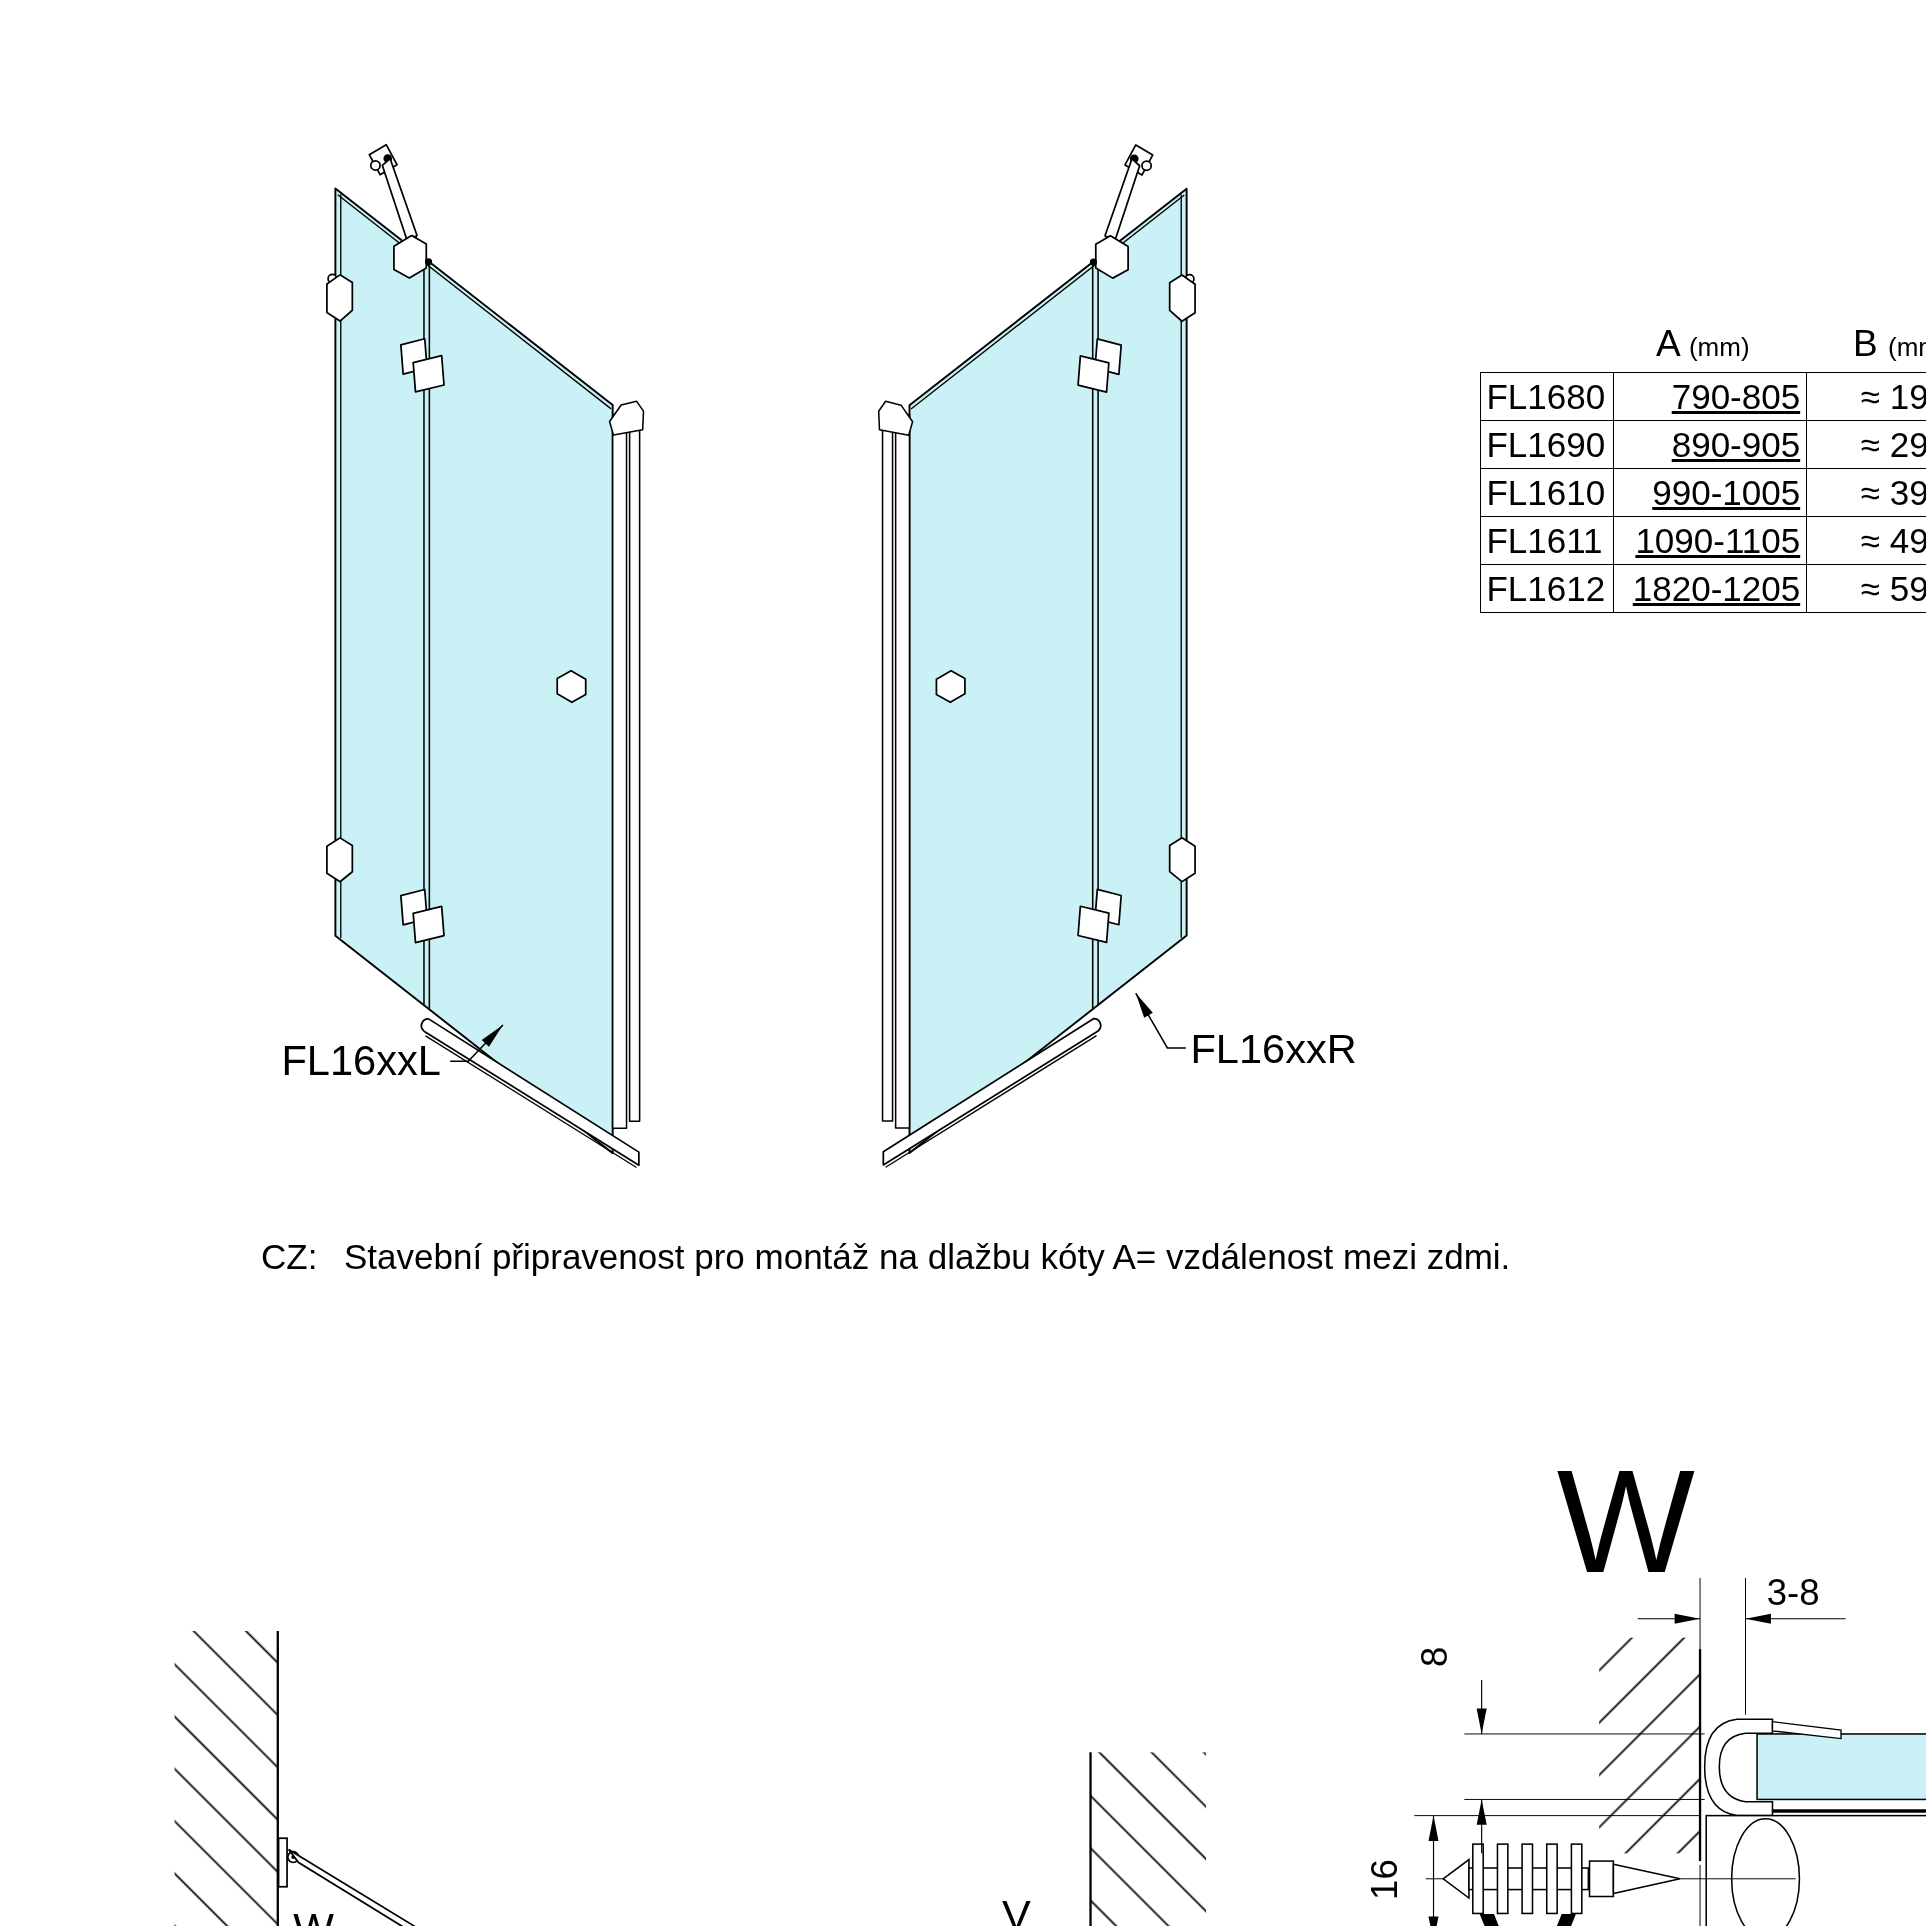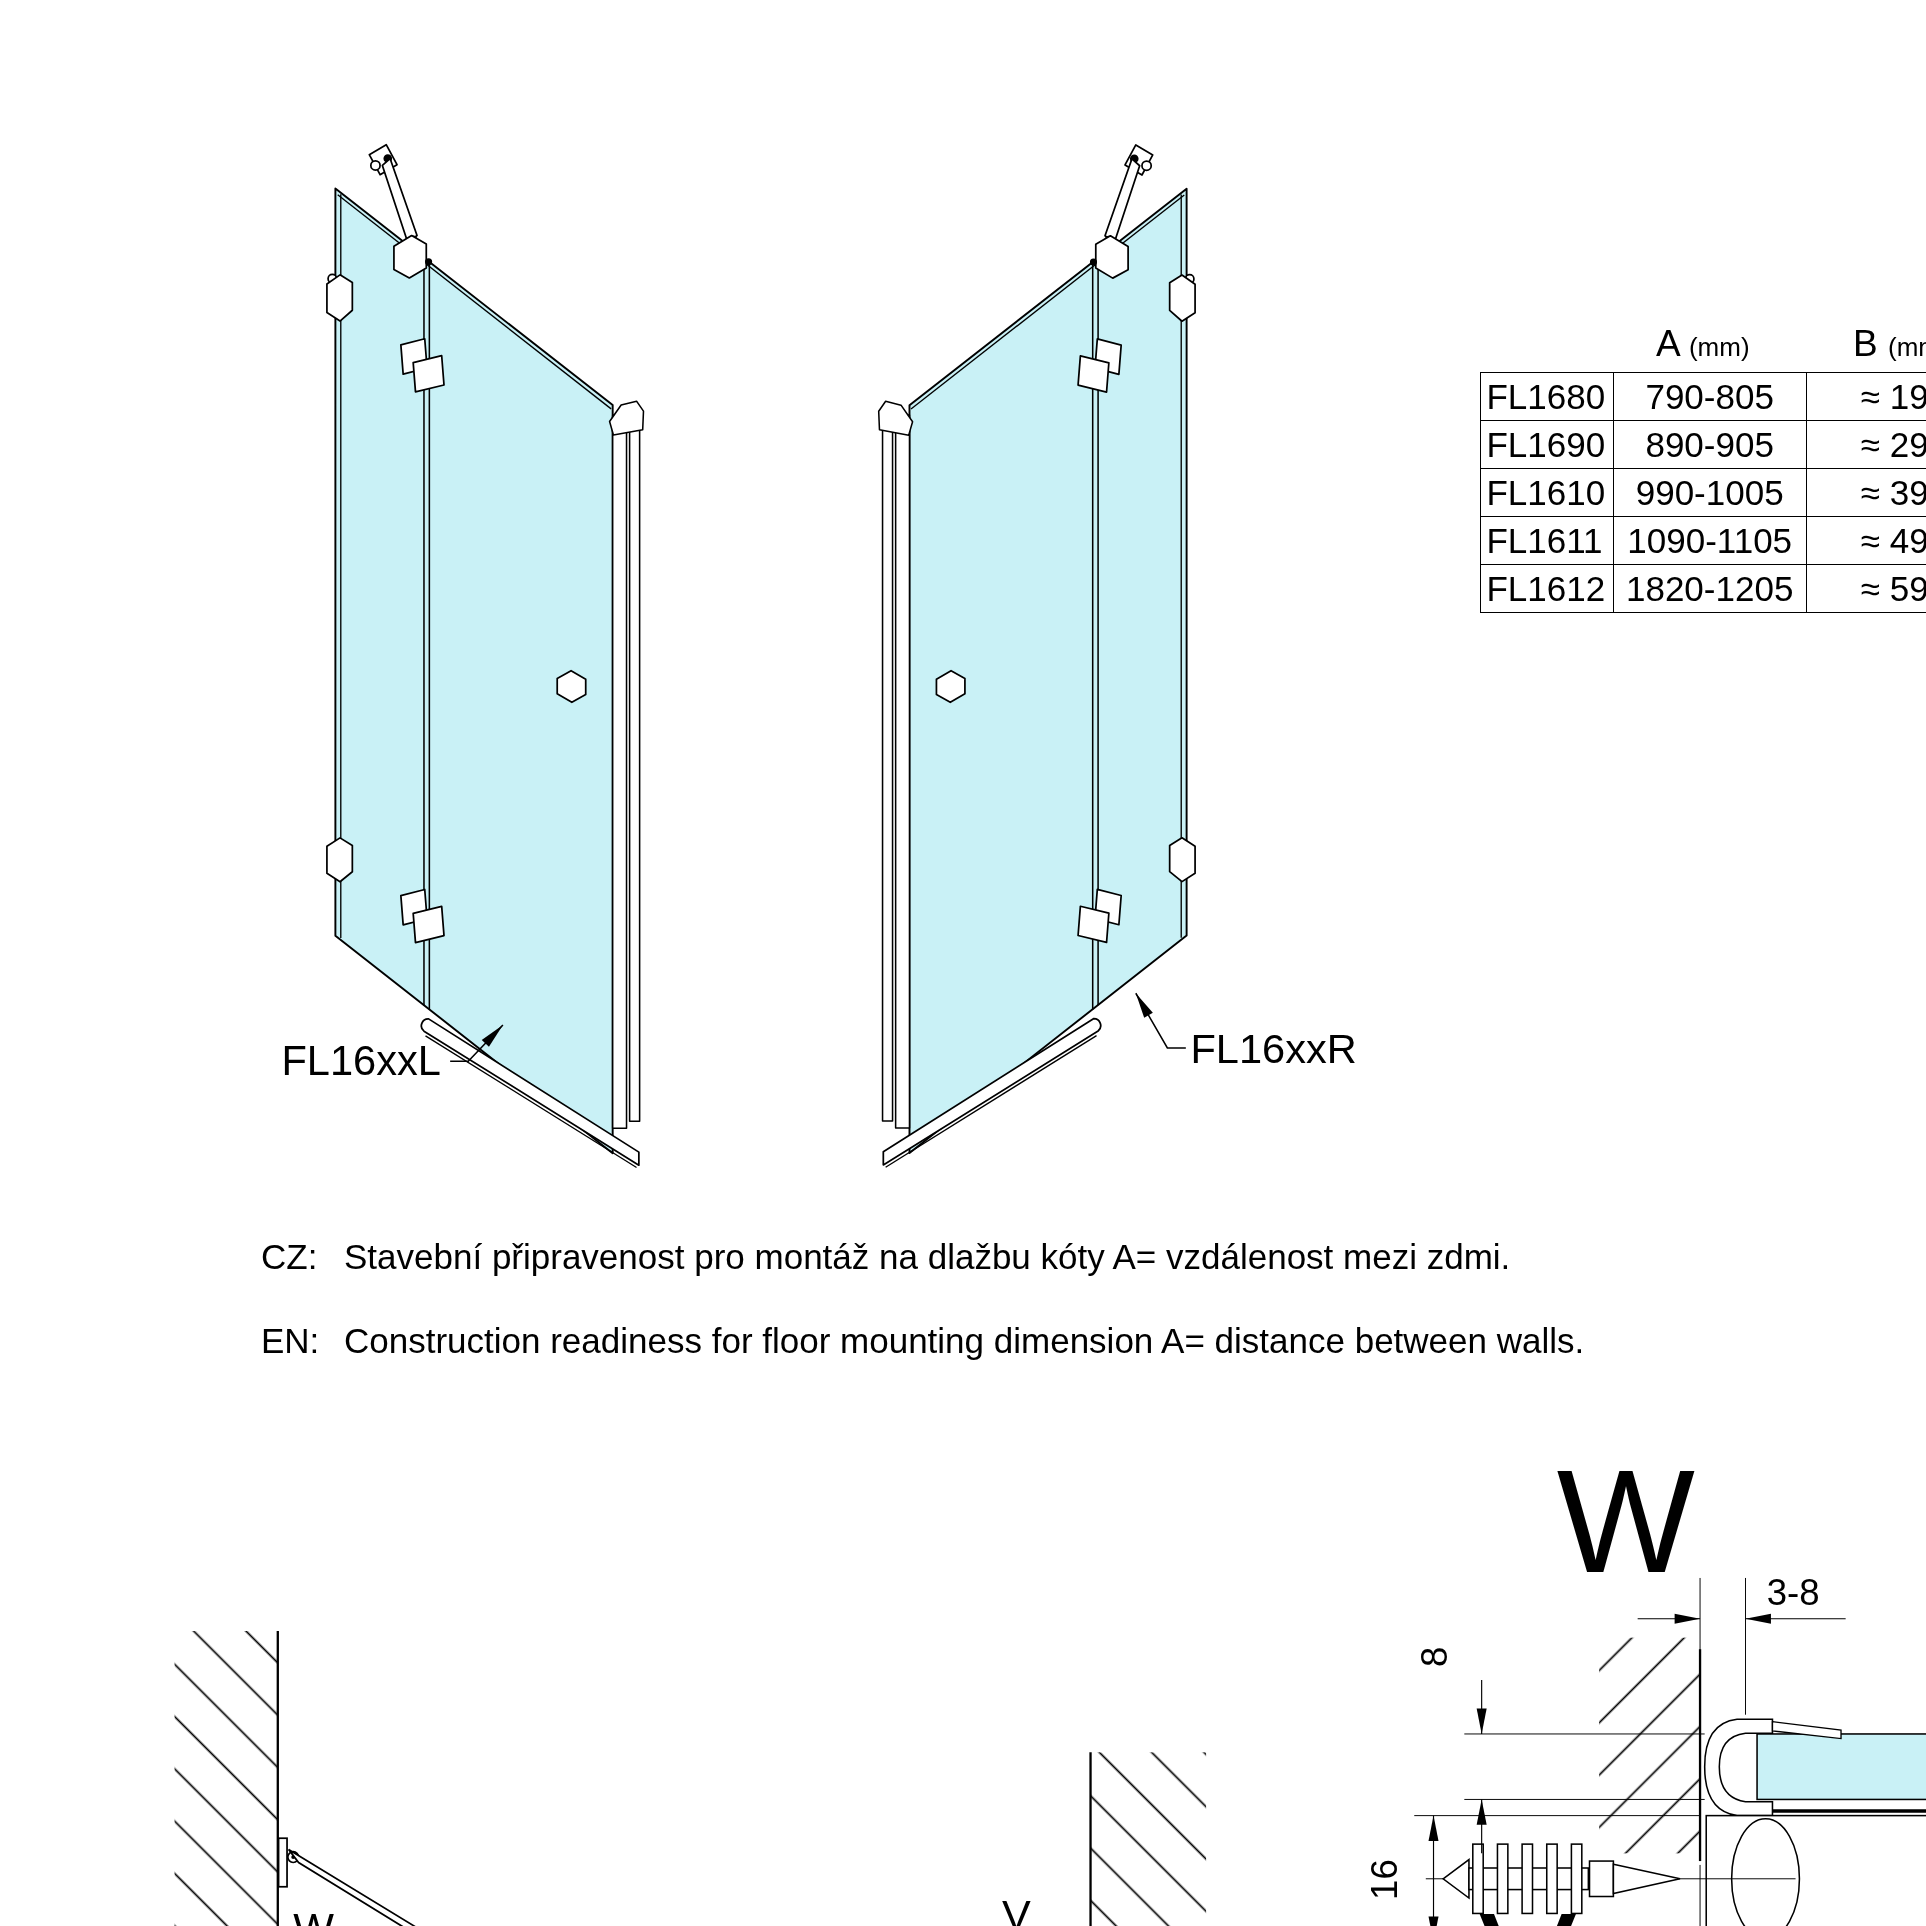--- a/index.html
+++ b/index.html
@@ -10,21 +10,21 @@
   svg text{font-family:"Liberation Sans",sans-serif;fill:#000;}
   .dimtxt{font-size:95px;}
   .plantxt{font-size:100px;}
   .circletxt{font-size:112px;}
   .biglet{font-size:380px;}
   .doorlabel{font-size:108px;}
   
   .spec-table{border-collapse:collapse;font-size:35px;}
   .spec-table td{border:1.5px solid #000;height:47px;padding:0 5.4px;white-space:nowrap;margin-top:35px;}
   .spec-table td.code{text-align:left;width:121px;}
-  .spec-table td.aval{text-align:center;width:181px;}
+  .spec-table td.aval{text-align:right;width:181px;text-decoration:underline;}
   .spec-table td.bval{text-align:center;width:185px;}
   .thead{position:absolute;font-size:37px;white-space:nowrap;}
   .thead .unit{font-size:26px;}
   
   .note{position:absolute;font-size:35px;white-space:nowrap;display:flex;}
   .note .pfx{width:83px;flex:none;margin-left:45px;}
 </style>
 </head>
 <body>
 <div class="canvas">
@@ -167,24 +167,20 @@
       <td class="aval">1820-1205</td>
       <td class="bval">≈ 590</td>
     </tr>
   </tbody>
 </table>
 
 <div class="note" style="left:216px;top:1237px">
   <span class="pfx">CZ:</span>
   <span>Stavební připravenost pro montáž na dlažbu kóty A= vzdálenost mezi zdmi.</span>
 </div>
-<div class="note" style="left:216px;top:1321px">
-  <span class="pfx">EN:</span>
-  <span>Construction readiness for floor mounting dimension A= distance between walls.</span>
-</div>
 
 <svg style="left:162px;top:1579px" width="1079" height="832" viewBox="420 4100 2800 2160">
   <g fill="none" stroke="#000">
 
     <rect x="452" y="4235" width="268" height="1565" fill="url(#hatchF)" stroke="none"></rect>
     <line x1="720" y1="4235" x2="720" y2="5800" stroke-width="6"></line>
     <rect x="2830" y="4550" width="300" height="990" fill="url(#hatchF)" stroke="none"></rect>
     <line x1="2830" y1="4550" x2="2830" y2="5645" stroke-width="6"></line>
 
     <rect x="725" y="5085" width="2075" height="37" fill="#c9f1f6" stroke-width="4"></rect>

